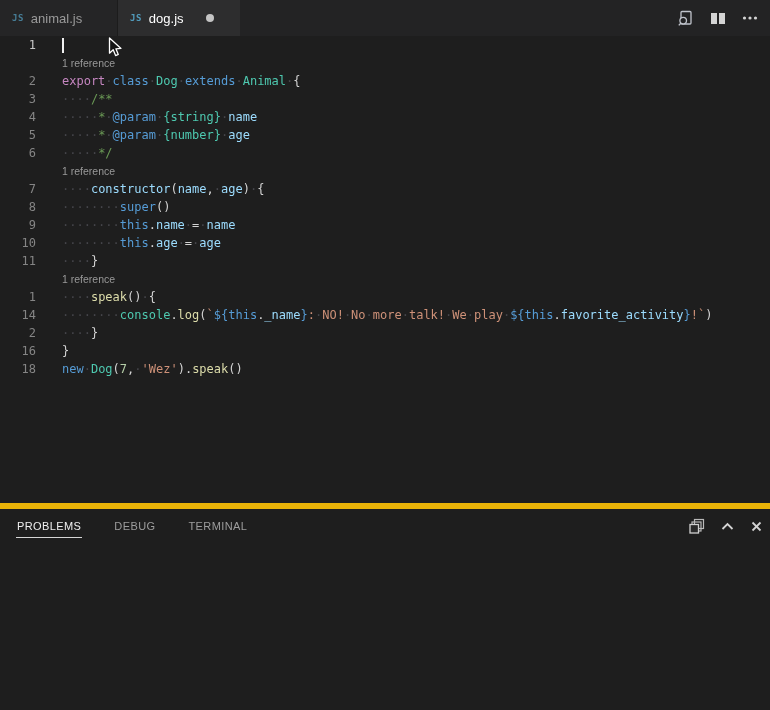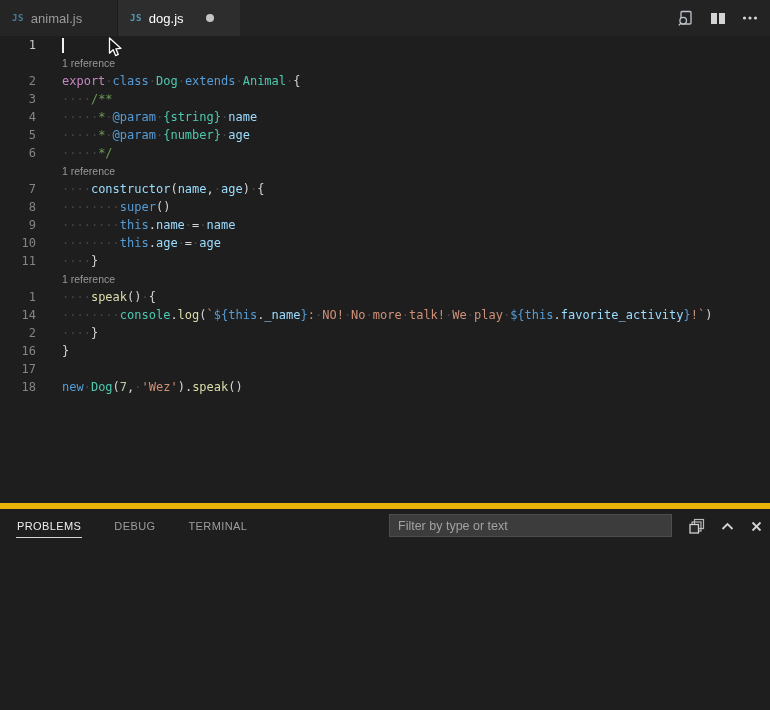--- a/index.html
+++ b/index.html
@@ -104,36 +104,34 @@
       <div class="row"><span class="ln">7</span><span class="code"><span style="color: rgb(69, 69, 74);">····</span><span style="color: rgb(156, 220, 254);">constructor</span><span style="color: rgb(212, 212, 212);">(</span><span style="color: rgb(156, 220, 254);">name</span><span style="color: rgb(212, 212, 212);">,</span><span style="color: rgb(69, 69, 74);">·</span><span style="color: rgb(156, 220, 254);">age</span><span style="color: rgb(212, 212, 212);">)</span><span style="color: rgb(69, 69, 74);">·</span><span style="color: rgb(212, 212, 212);">{</span></span></div>
       <div class="row"><span class="ln">8</span><span class="code"><span style="color: rgb(69, 69, 74);">········</span><span style="color: rgb(86, 156, 214);">super</span><span style="color: rgb(212, 212, 212);">()</span></span></div>
       <div class="row"><span class="ln">9</span><span class="code"><span style="color: rgb(69, 69, 74);">········</span><span style="color: rgb(86, 156, 214);">this</span><span style="color: rgb(212, 212, 212);">.</span><span style="color: rgb(156, 220, 254);">name</span><span style="color: rgb(69, 69, 74);">·</span><span style="color: rgb(212, 212, 212);">=</span><span style="color: rgb(69, 69, 74);">·</span><span style="color: rgb(156, 220, 254);">name</span></span></div>
       <div class="row"><span class="ln">10</span><span class="code"><span style="color: rgb(69, 69, 74);">········</span><span style="color: rgb(86, 156, 214);">this</span><span style="color: rgb(212, 212, 212);">.</span><span style="color: rgb(156, 220, 254);">age</span><span style="color: rgb(69, 69, 74);">·</span><span style="color: rgb(212, 212, 212);">=</span><span style="color: rgb(69, 69, 74);">·</span><span style="color: rgb(156, 220, 254);">age</span></span></div>
       <div class="row"><span class="ln">11</span><span class="code"><span style="color: rgb(69, 69, 74);">····</span><span style="color: rgb(212, 212, 212);">}</span></span></div>
       <div class="lens-row">1 reference</div>
       <div class="row"><span class="ln">1</span><span class="code"><span style="color: rgb(69, 69, 74);">····</span><span style="color: rgb(220, 220, 170);">speak</span><span style="color: rgb(212, 212, 212);">()</span><span style="color: rgb(69, 69, 74);">·</span><span style="color: rgb(212, 212, 212);">{</span></span></div>
       <div class="row"><span class="ln">14</span><span class="code"><span style="color: rgb(69, 69, 74);">········</span><span style="color: rgb(78, 201, 176);">console</span><span style="color: rgb(212, 212, 212);">.</span><span style="color: rgb(220, 220, 170);">log</span><span style="color: rgb(212, 212, 212);">(</span><span style="color: rgb(206, 145, 120);">`</span><span style="color: rgb(86, 156, 214);">${</span><span style="color: rgb(86, 156, 214);">this</span><span style="color: rgb(212, 212, 212);">.</span><span style="color: rgb(156, 220, 254);">_name</span><span style="color: rgb(86, 156, 214);">}</span><span style="color: rgb(206, 145, 120);">:</span><span style="color: rgb(69, 69, 74);">·</span><span style="color: rgb(206, 145, 120);">NO!</span><span style="color: rgb(69, 69, 74);">·</span><span style="color: rgb(206, 145, 120);">No</span><span style="color: rgb(69, 69, 74);">·</span><span style="color: rgb(206, 145, 120);">more</span><span style="color: rgb(69, 69, 74);">·</span><span style="color: rgb(206, 145, 120);">talk!</span><span style="color: rgb(69, 69, 74);">·</span><span style="color: rgb(206, 145, 120);">We</span><span style="color: rgb(69, 69, 74);">·</span><span style="color: rgb(206, 145, 120);">play</span><span style="color: rgb(69, 69, 74);">·</span><span style="color: rgb(86, 156, 214);">${</span><span style="color: rgb(86, 156, 214);">this</span><span style="color: rgb(212, 212, 212);">.</span><span style="color: rgb(156, 220, 254);">favorite_activity</span><span style="color: rgb(86, 156, 214);">}</span><span style="color: rgb(206, 145, 120);">!`</span><span style="color: rgb(212, 212, 212);">)</span></span></div>
       <div class="row"><span class="ln">2</span><span class="code"><span style="color: rgb(69, 69, 74);">····</span><span style="color: rgb(212, 212, 212);">}</span></span></div>
       <div class="row"><span class="ln">16</span><span class="code"><span style="color: rgb(212, 212, 212);">}</span></span></div>
-      <div class="row"><span class="ln">17</span><span class="code"></span></div>
       <div class="row"><span class="ln">18</span><span class="code"><span style="color: rgb(86, 156, 214);">new</span><span style="color: rgb(69, 69, 74);">·</span><span style="color: rgb(78, 201, 176);">Dog</span><span style="color: rgb(212, 212, 212);">(</span><span style="color: rgb(181, 206, 168);">7</span><span style="color: rgb(212, 212, 212);">,</span><span style="color: rgb(69, 69, 74);">·</span><span style="color: rgb(206, 145, 120);">'Wez'</span><span style="color: rgb(212, 212, 212);">)</span><span style="color: rgb(212, 212, 212);">.</span><span style="color: rgb(220, 220, 170);">speak</span><span style="color: rgb(212, 212, 212);">()</span></span></div>
     </div>
 
   <span class="mouse">
     <svg width="15" height="21" viewBox="0 0 15 21">
       <path d="M1.5 1 L1.5 16.2 L5.2 12.8 L7.6 18.6 L10.3 17.4 L7.9 11.8 L13 11.4 Z" fill="#151515" stroke="#ffffff" stroke-width="1.3" stroke-linejoin="round"></path>
     </svg>
   </span>
 
   <div class="panel">
     <div class="panel-head">
       <span class="ptab active">PROBLEMS</span>
       <span class="ptab">DEBUG</span>
       <span class="ptab">TERMINAL</span>
-      <input class="filter" type="text" placeholder="Filter by type or text" style="">
       <div class="panel-icons">
         <span>
           <svg width="16" height="16" viewBox="0 0 16 16">
             <rect x="5.5" y="1.5" width="9" height="9" fill="none" stroke="#b9b9b9" stroke-width="1.2"></rect>
             <rect x="3" y="4" width="9" height="9" fill="none" stroke="#b9b9b9" stroke-width="1.2"></rect>
             <rect x="1" y="6.5" width="8.5" height="8.5" fill="#2a2a2a" stroke="#d0d0d0" stroke-width="1.3"></rect>
           </svg>
         </span>
         <span>
           <svg width="15" height="13" viewBox="0 0 15 13">

